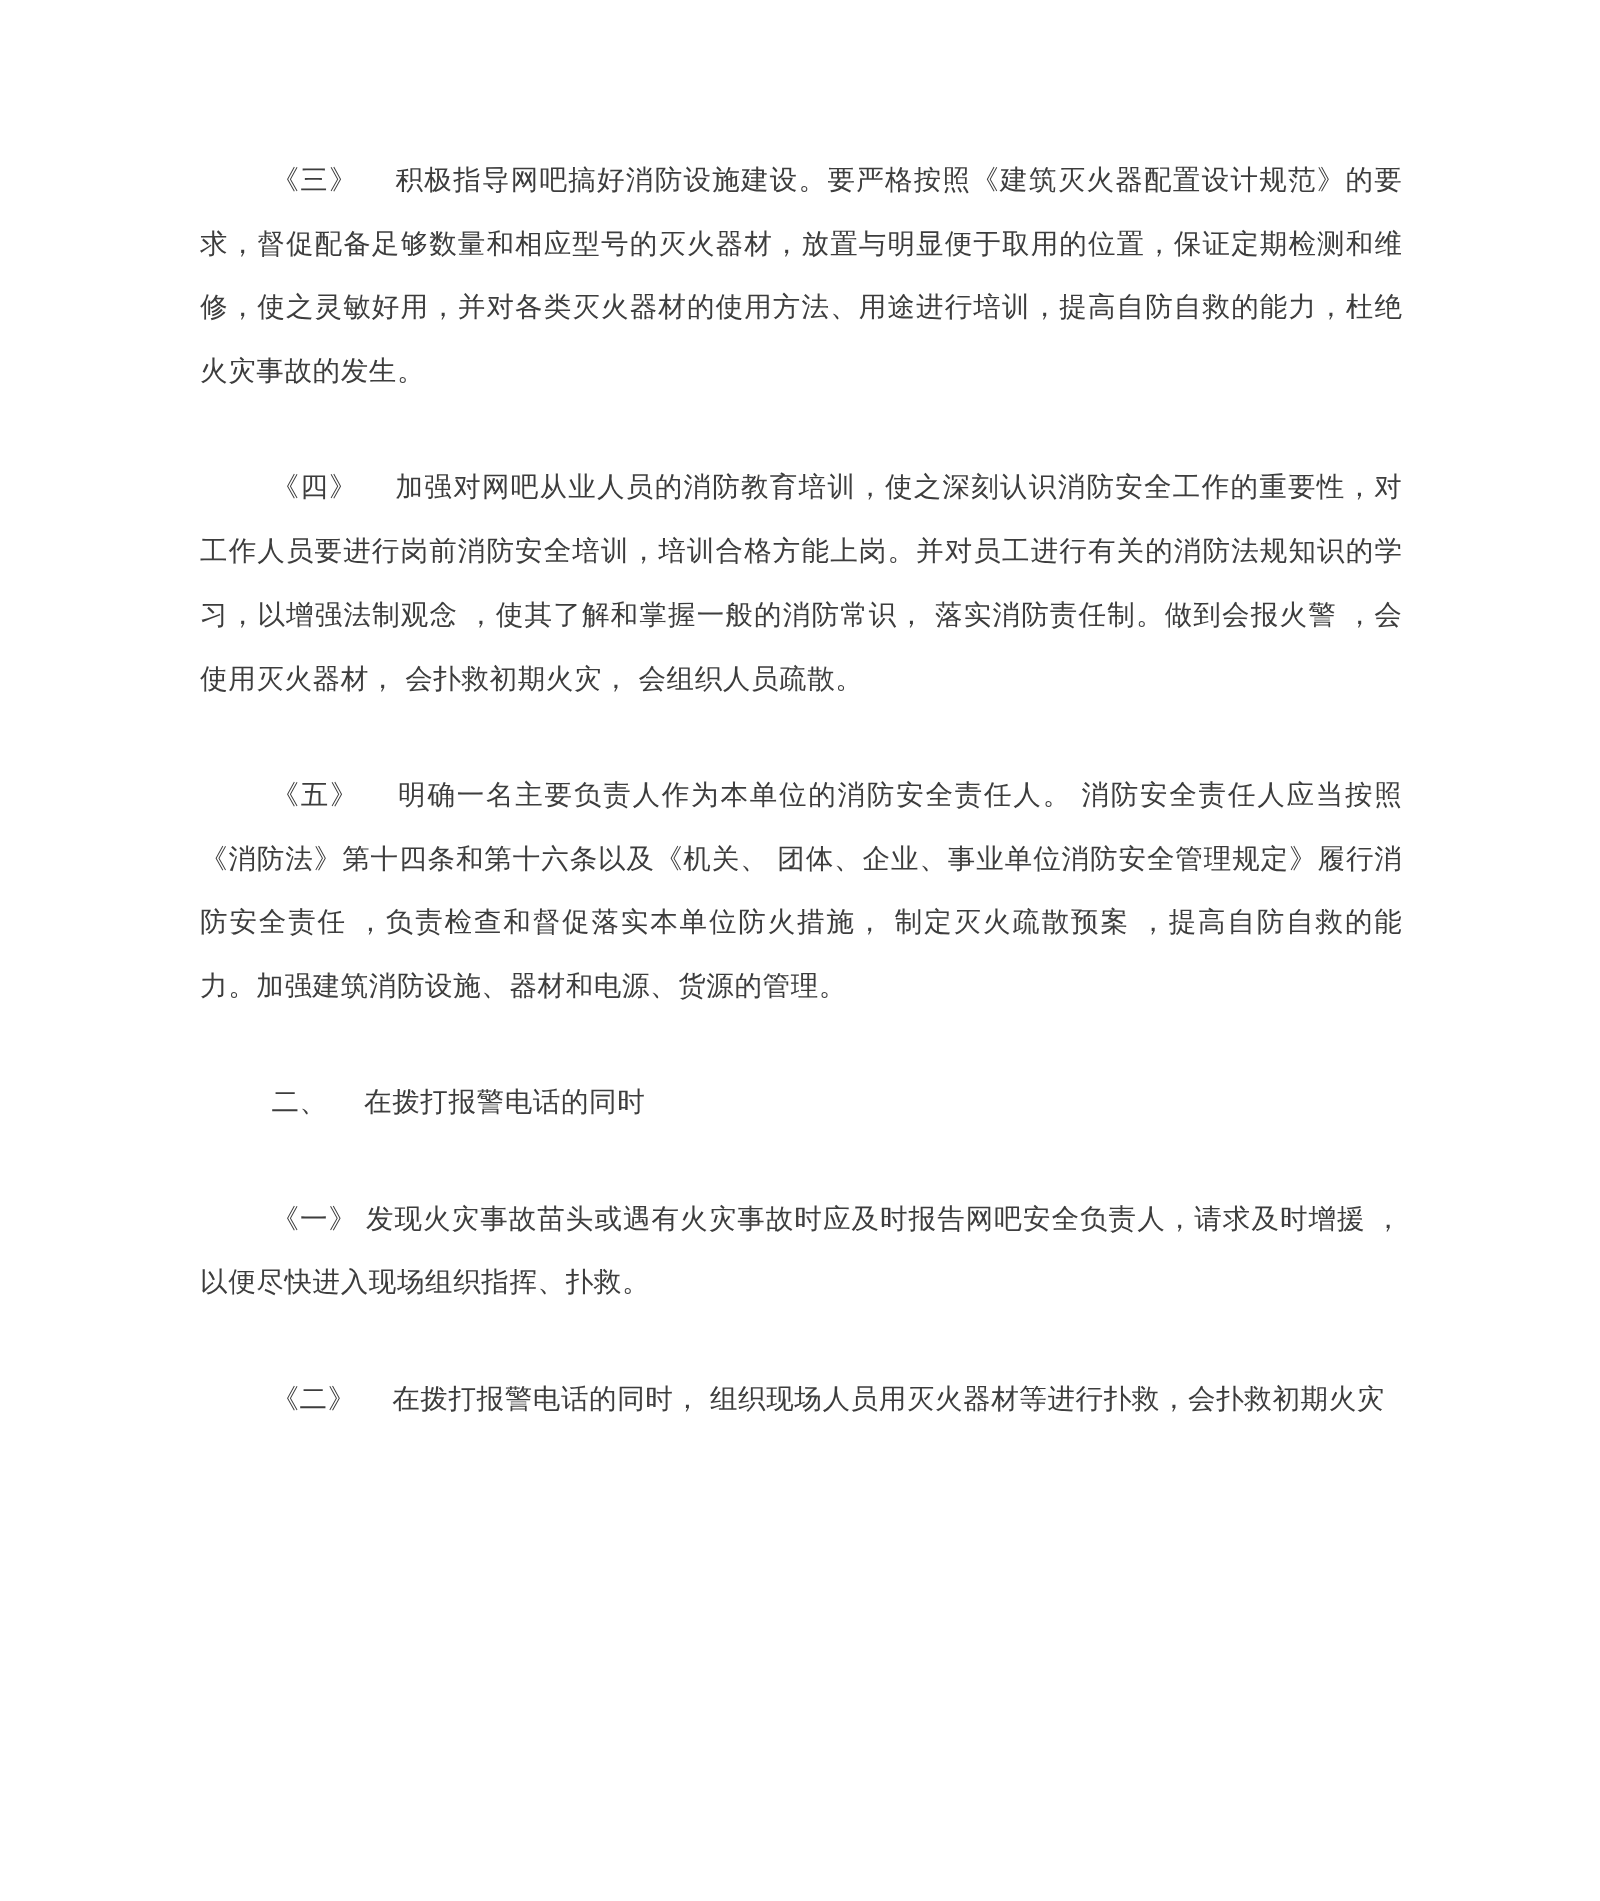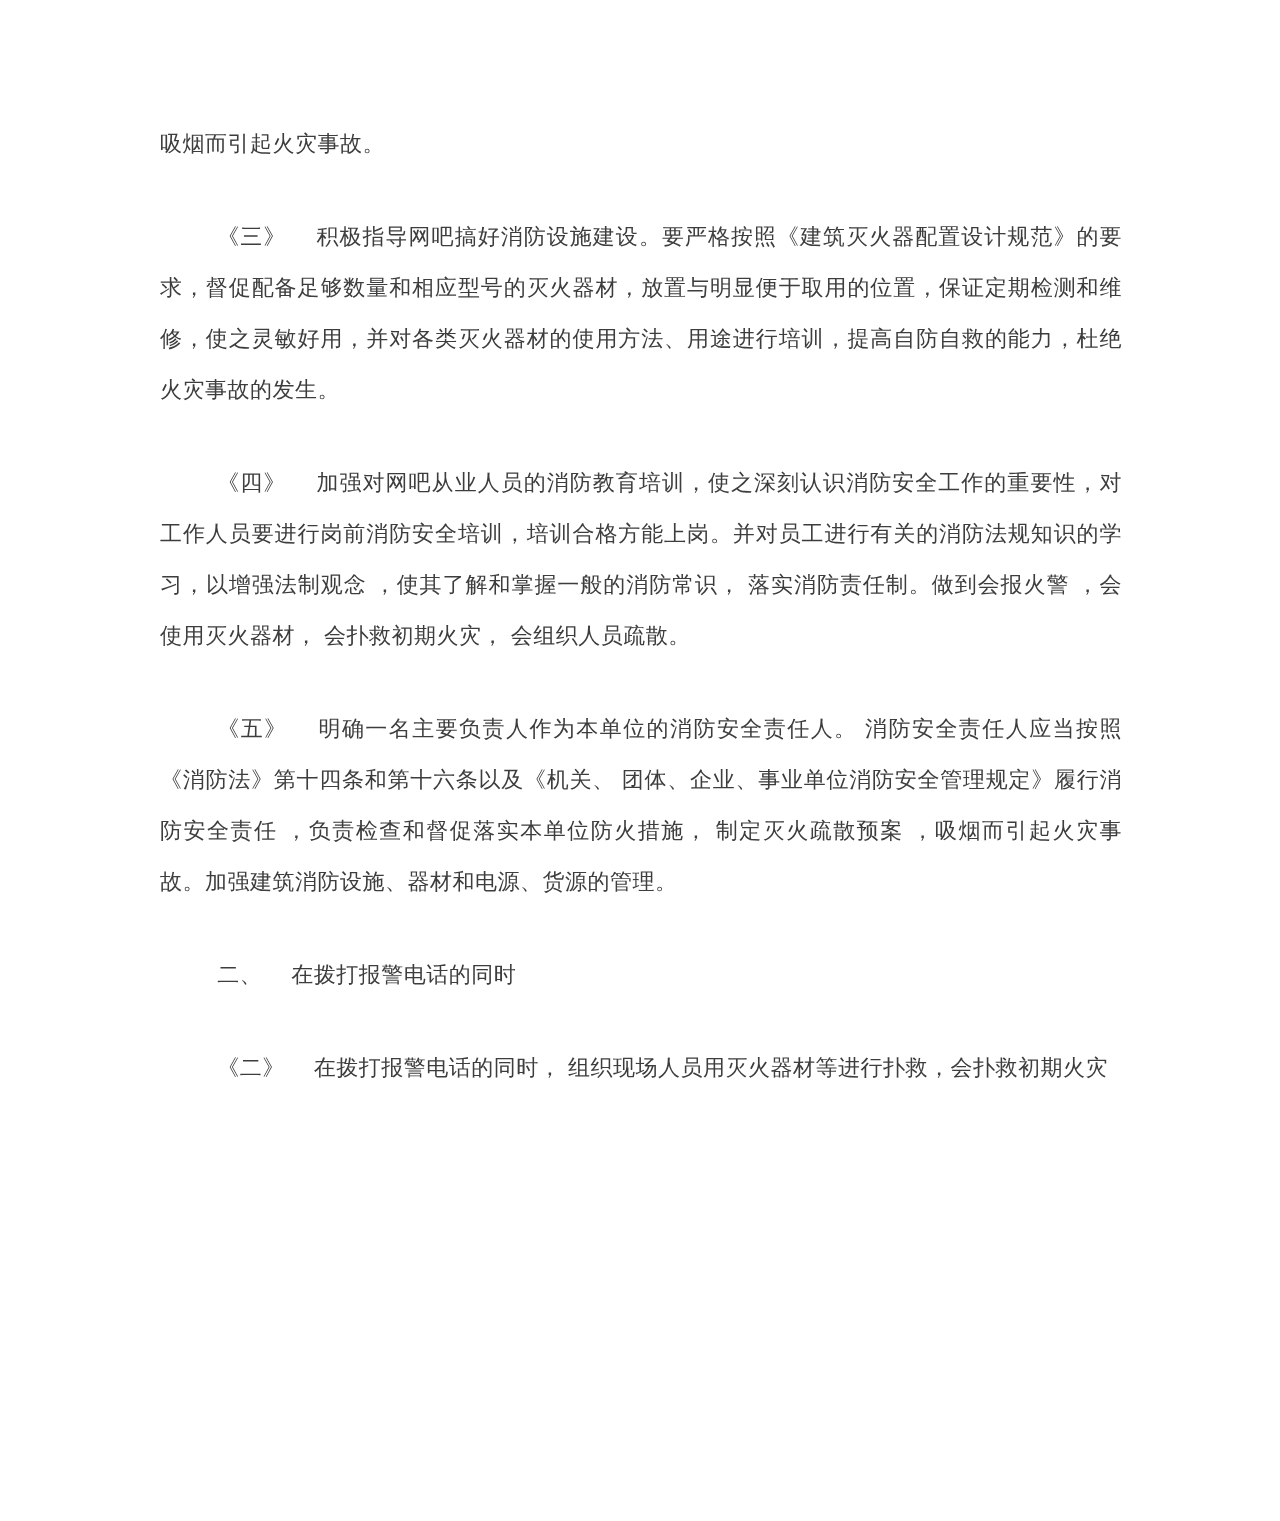--- a/index.html
+++ b/index.html
@@ -36,26 +36,26 @@
     text-align: left;
   }
   .para:last-child {
     margin-bottom: 0;
   }
 </style>
 </head>
 <body>
 
 <div class="page">
-  <p class="para">吸烟而引起火灾事故。</p>
 
   <p class="para indent">《三》　 积极指导网吧搞好消防设施建设。要严格按照《建筑灭火器配置设计规范》的要求，督促配备足够数量和相应型号的灭火器材，放置与明显便于取用的位置，保证定期检测和维修，使之灵敏好用，并对各类灭火器材的使用方法、用途进行培训，提高自防自救的能力，杜绝火灾事故的发生。</p>
 
   <p class="para indent">《四》　 加强对网吧从业人员的消防教育培训，使之深刻认识消防安全工作的重要性，对工作人员要进行岗前消防安全培训，培训合格方能上岗。并对员工进行有关的消防法规知识的学习，以增强法制观念 ，使其了解和掌握一般的消防常识， 落实消防责任制。做到会报火警 ，会使用灭火器材， 会扑救初期火灾， 会组织人员疏散。</p>
 
-  <p class="para indent">《五》　 明确一名主要负责人作为本单位的消防安全责任人。 消防安全责任人应当按照《消防法》第十四条和第十六条以及《机关、 团体、企业、事业单位消防安全管理规定》履行消防安全责任 ，负责检查和督促落实本单位防火措施， 制定灭火疏散预案 ，吸烟而引起火灾事故。加强建筑消防设施、器材和电源、货源的管理。</p>
+  <p class="para indent">《五》　 明确一名主要负责人作为本单位的消防安全责任人。 消防安全责任人应当按照《消防法》第十四条和第十六条以及《机关、 团体、企业、事业单位消防安全管理规定》履行消防安全责任 ，负责检查和督促落实本单位防火措施， 制定灭火疏散预案 ，提高自防自救的能力。加强建筑消防设施、器材和电源、货源的管理。</p>
 
   <p class="para indent heading">二、　 在拨打报警电话的同时</p>
 
 
+  <p class="para indent">《一》 发现火灾事故苗头或遇有火灾事故时应及时报告网吧安全负责人，请求及时增援 ，以便尽快进入现场组织指挥、扑救。</p>
 
   <p class="para indent">《二》　 在拨打报警电话的同时， 组织现场人员用灭火器材等进行扑救，会扑救初期火灾</p>
 </div>
 
 </body></html>

